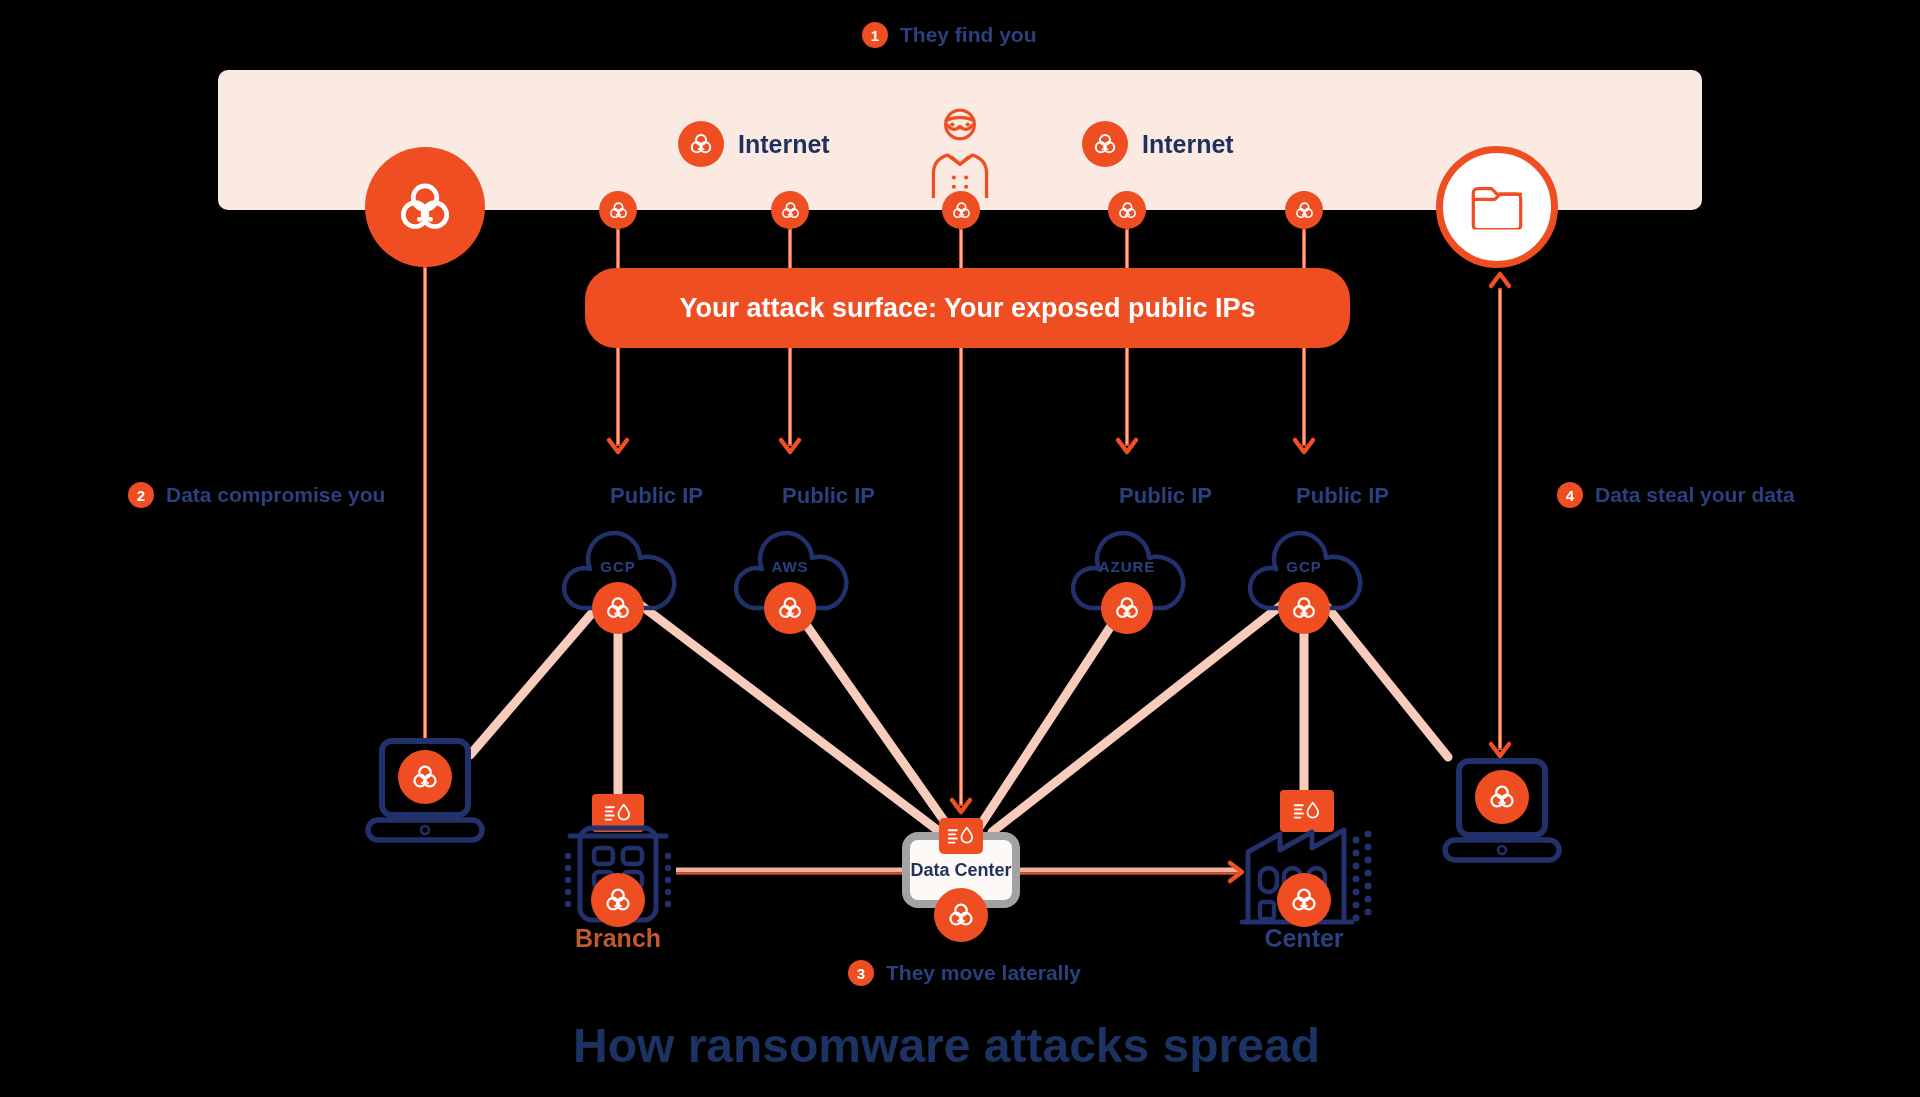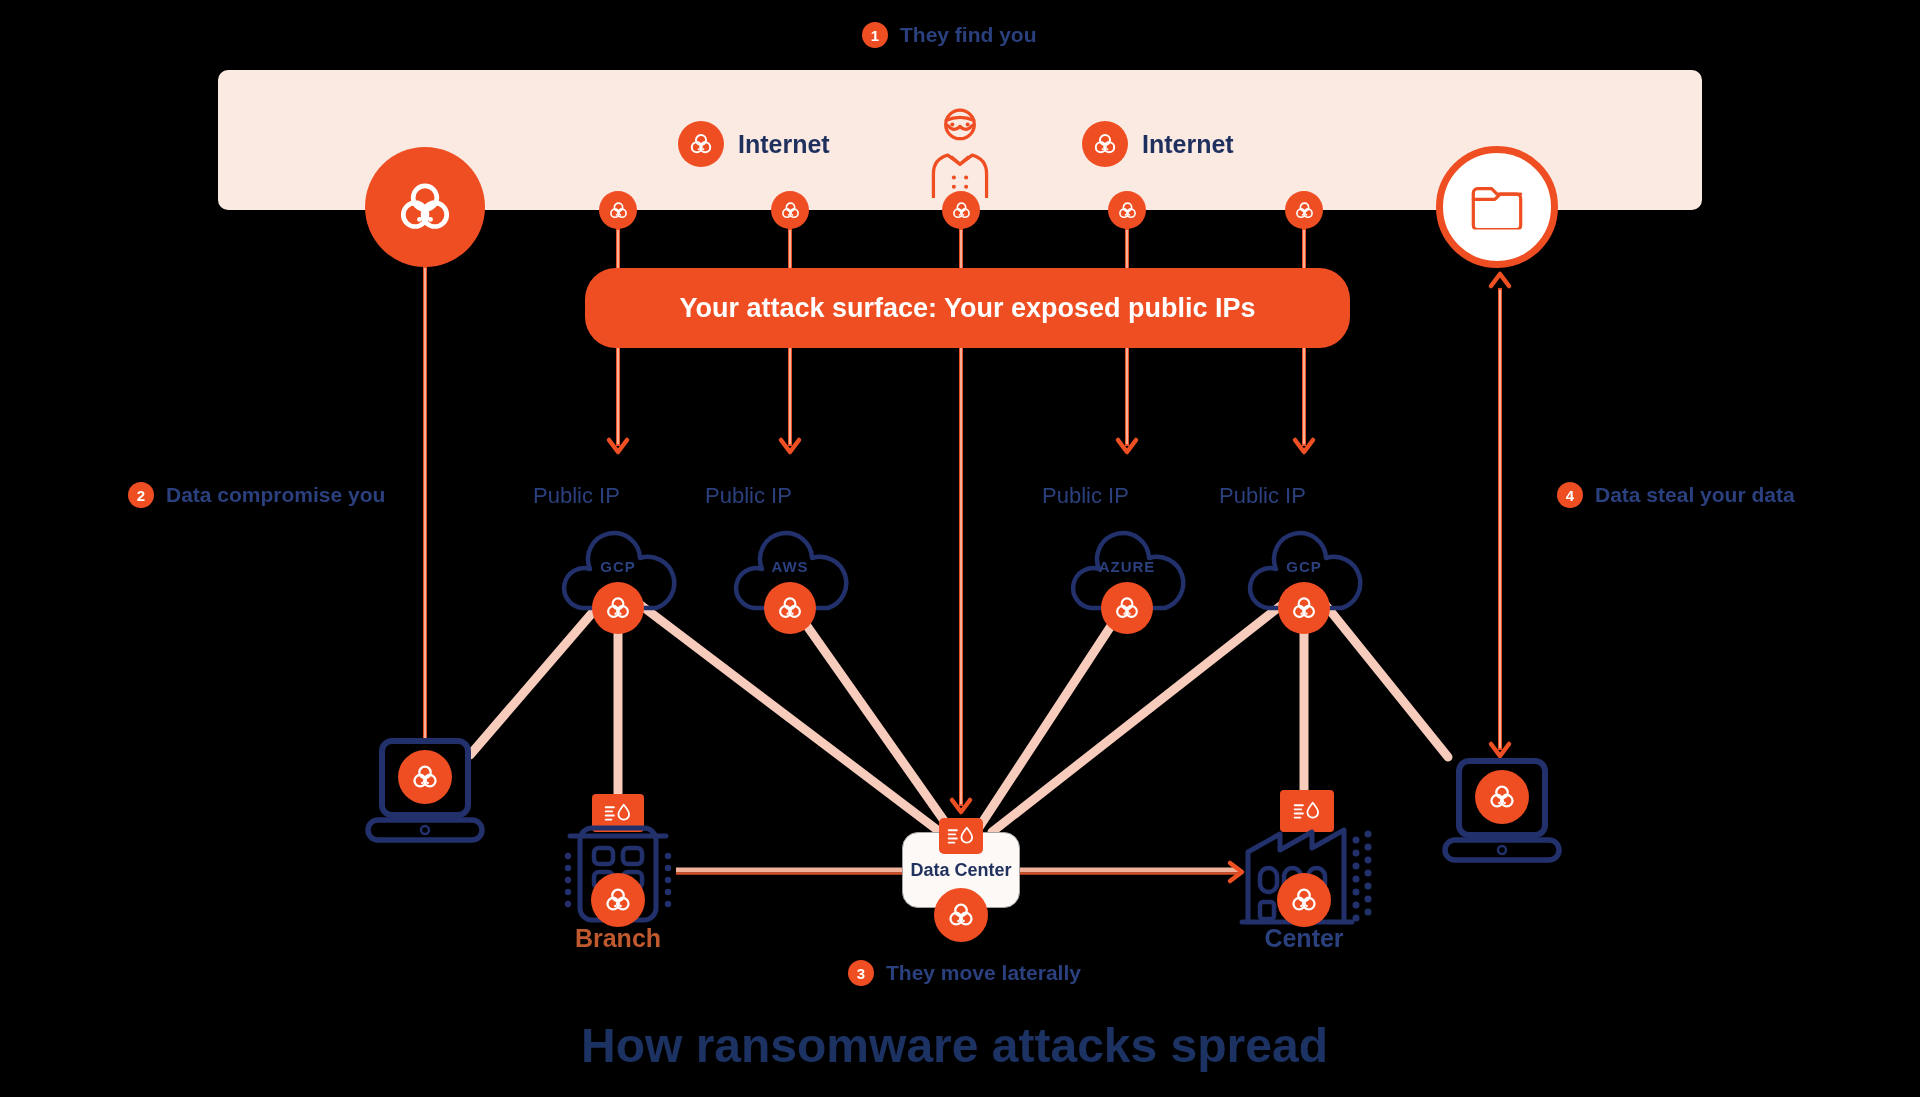--- a/index.html
+++ b/index.html
@@ -23,36 +23,36 @@
   
   .pill{left:585px;top:268px;width:765px;height:80px;background:#EF4E23;border-radius:31px;
     display:flex;align-items:center;justify-content:center;}
   .pill span{color:#fff;font-size:27px;font-weight:800;}
   
   .big-circle{left:365px;top:147px;width:120px;height:120px;border-radius:50%;background:#EF4E23;
     display:flex;align-items:center;justify-content:center;color:#fff;}
   .folder-circle{left:1436px;top:146px;width:108px;height:108px;border-radius:50%;background:#fff;
     border:7px solid #EF4E23;display:flex;align-items:center;justify-content:center;}
   
-  .pubip{width:170px;text-align:left;font-size:22px;font-weight:400;color:#2B407E;}
+  .pubip{width:170px;text-align:right;font-size:22px;font-weight:700;color:#2B407E;}
   .cloud{width:136px;height:104px;}
   .cloud .provider{position:absolute;left:0;top:42px;width:100%;text-align:center;
     font-size:15px;font-weight:800;letter-spacing:1px;color:#2B407E;}
   .cloud .chip{position:absolute;left:42px;top:66px;width:52px;height:52px;}
   
-  .dcbox{left:902px;top:832px;width:118px;height:76px;background:#FDF9F7;border:1px solid #a3a3a3;
+  .dcbox{left:902px;top:832px;width:118px;height:76px;background:#FDF9F7;border:8px solid #a3a3a3;
     border-radius:16px;display:flex;align-items:center;justify-content:center;box-sizing:border-box;}
   .dcbox span{font-size:18px;font-weight:800;color:#22325F;}
   .badge-rect{background:#EF4E23;border-radius:5px;display:flex;align-items:center;justify-content:center;}
   
   .nodelabel{width:200px;text-align:center;font-size:25px;font-weight:800;}
   .branch-color{color:#C05A2E;}
   .navy-color{color:#2B407E;}
   
-  .title{left:0;top:1018px;width:1893px;text-align:center;font-size:48px;font-weight:800;color:#1C3263;margin-left:8px;}
+  .title{left:0;top:1018px;width:1893px;text-align:center;font-size:48px;font-weight:800;color:#1C3263;}
 </style>
 </head>
 <body>
 
 <div class="stage">
 
   <svg width="0" height="0" style="position:absolute" aria-hidden="true">
     <defs>
       <symbol id="bio" viewBox="0 0 24 24">
         <g fill="none" stroke="currentColor" stroke-width="1.7" stroke-linecap="round">

